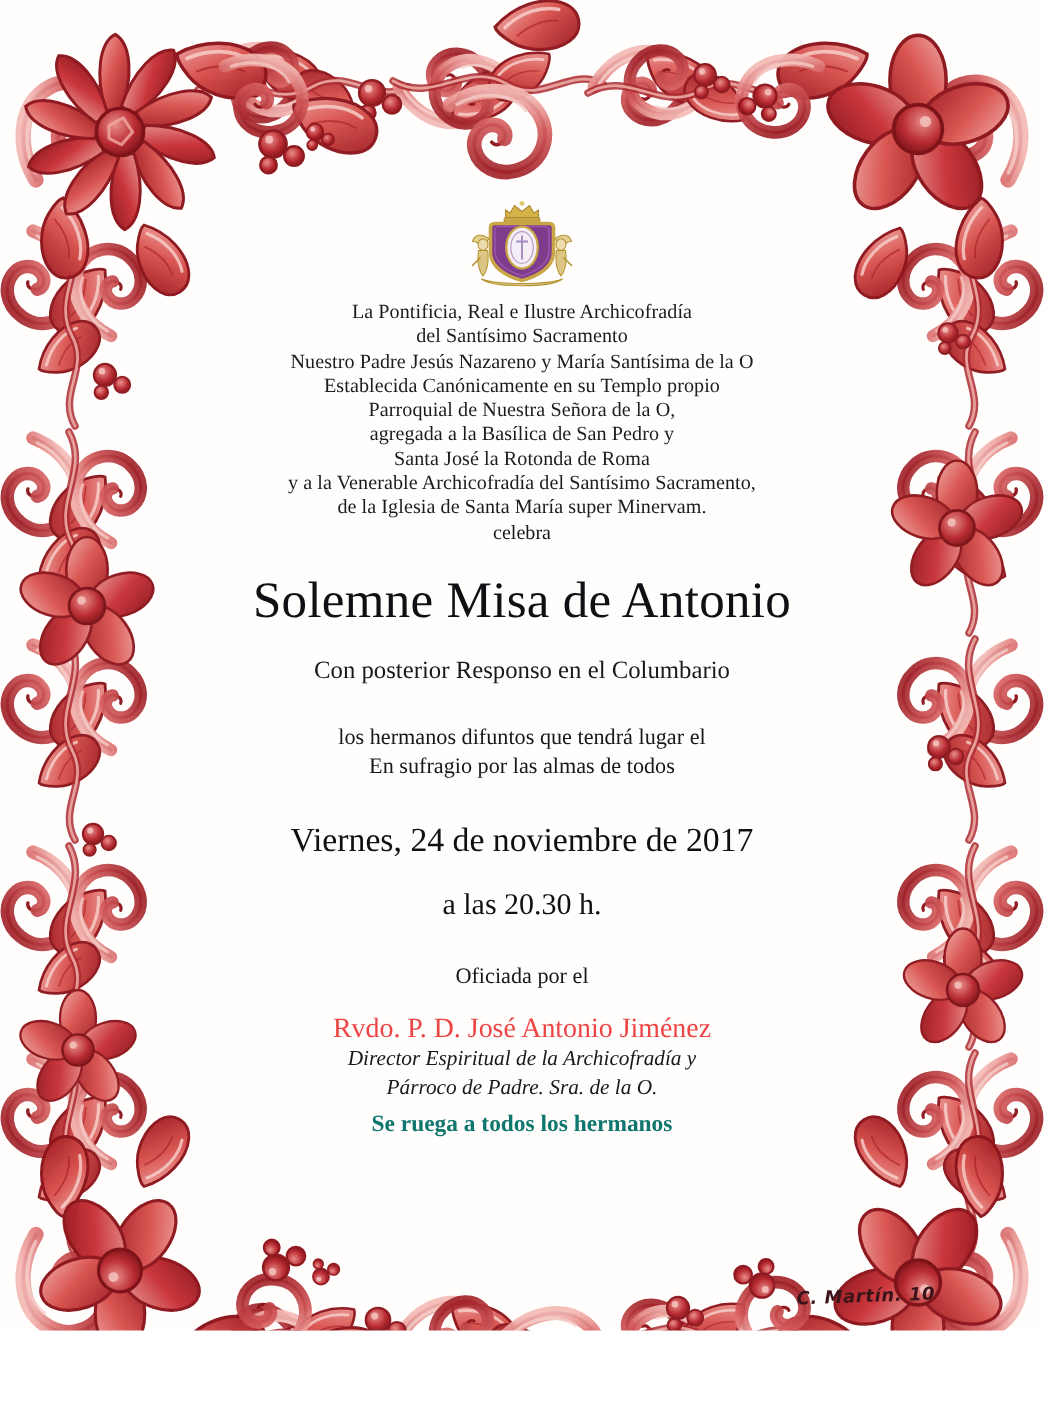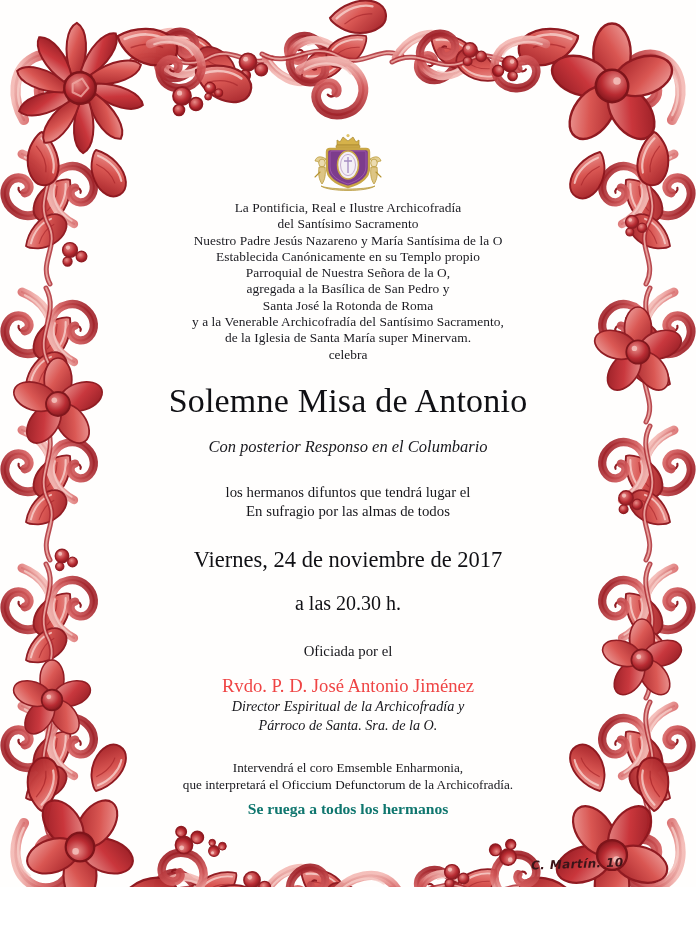--- a/index.html
+++ b/index.html
@@ -55,21 +55,20 @@
 
   .main-title{
     font-size:34px;
     line-height:40px;
     font-weight:400;
     letter-spacing:0.2px;
     margin:18px 0 0 0;
     color:#101014;
   }
   .subtitle-italic{
-    font-style:italic;
     font-size:16.5px;
     line-height:20px;
     margin:16px 0 0 0;
     color:#18181d;
   }
   .sufragio{
     font-size:14.8px;
     line-height:18.6px;
     margin:26px 0 0 0;
   }
@@ -408,26 +407,22 @@
       <span class="ln">En sufragio por las almas de todos</span>
     </div>
 
     <div class="date-line">Viernes, 24 de noviembre de 2017</div>
 
     <div class="time-line">a las 20.30 h.</div>
 
     <div class="oficiada">Oficiada por el</div>
     <div class="celebrant">Rvdo. P. D. José Antonio Jiménez</div>
     <div class="celebrant-role">Director Espiritual de la Archicofradía y</div>
-    <div class="celebrant-role">Párroco de Santa. Sra. de la O.</div>
-
-    <div class="choir">
-      <span class="ln">Intervendrá el coro Emsemble Enharmonia,</span>
-      <span class="ln">que interpretará el Oficcium Defunctorum de la Archicofradía.</span>
-    </div>
+    <div class="celebrant-role">Párroco de Padre. Sra. de la O.</div>
+
 
     <div class="closing">
       <span class="ln">Se ruega a todos los hermanos</span>
     </div>
 
   </div>
 
   <div id="signature">C. Martín. 10</div>
 
 </div>

